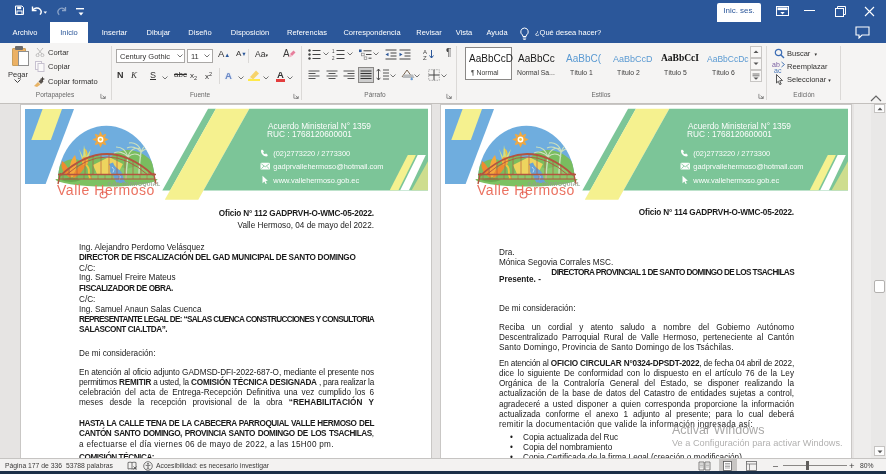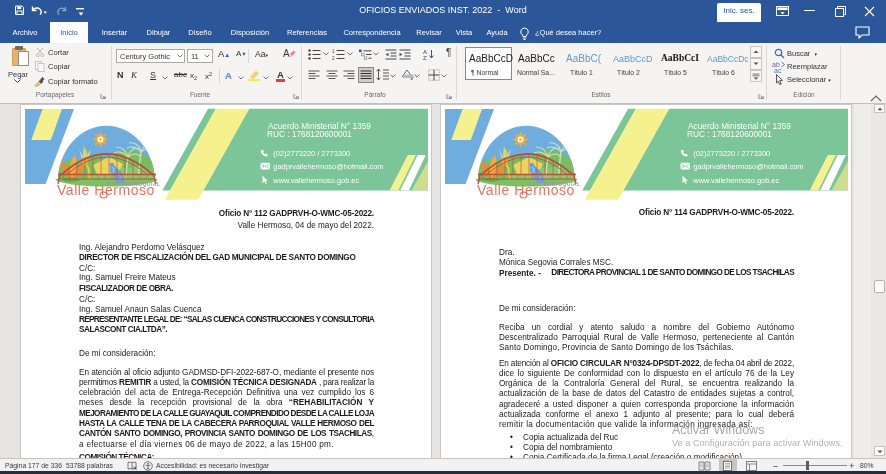--- a/index.html
+++ b/index.html
@@ -50,21 +50,20 @@
       <path d="M13.5 6.5 l3.5 0 l-1.75 2.2 z" fill="#fff"></path>
     </svg>
   <svg class="abs" style="left:56px;top:5px" width="12" height="12" viewBox="0 0 12 12" opacity="0.45">
       <path d="M9.5 2 L9.5 5.5 L6 5.5" fill="none" stroke="#fff" stroke-width="1.3"></path>
       <path d="M9.2 5.2 C8 2.8 4.6 2.4 3 4.4 C1.6 6 1.8 8.4 3.2 9.8" fill="none" stroke="#fff" stroke-width="1.3"></path>
     </svg>
   <svg class="abs" style="left:76px;top:8px" width="10" height="8" viewBox="0 0 10 8">
       <rect x="0" y="0" width="8" height="1.4" fill="#fff"></rect>
       <path d="M2.5 4.5 l5 0 l-2.5 3 z" fill="#fff"></path>
     </svg>
-  <div id="titletext">OFICIOS ENVIADOS INST. 2022&nbsp;&nbsp;-&nbsp;&nbsp;Word</div>
   <div class="abs" style="left:717px;top:3px;width:44px;height:33px;background:#fff;border-radius:2px;color:#2b579a;font-size:8px;text-align:center;line-height:16px;">Inic. ses.</div>
   <svg class="abs" style="left:776px;top:6px" width="13" height="11" viewBox="0 0 13 11">
       <rect x="0.5" y="0.5" width="12" height="9" fill="none" stroke="#fff"></rect>
       <rect x="1.5" y="1.5" width="10" height="2.6" fill="#fff"></rect>
       <path d="M6.5 8.6 l-2.2 -2.6 h4.4 z" fill="#fff"></path>
     </svg>
   <div class="abs" style="left:804px;top:10px;width:11px;height:1px;background:#fff;"></div>
   <svg class="abs" style="left:835px;top:6px" width="11" height="11" viewBox="0 0 11 11">
       <rect x="0.5" y="2.5" width="8" height="8" fill="none" stroke="#fff"></rect>
       <path d="M2.5 2.5 v-2 h8 v8 h-2" fill="none" stroke="#fff"></path>
@@ -407,21 +406,20 @@
 <div class="dline caps" style="top:179.2px;"><b>FISCALIZADOR DE OBRA.</b></div>
 <div class="dline" style="top:189.5px;">C/C:</div>
 <div class="dline" style="top:199.8px;">Ing. Samuel Anaun Salas Cuenca</div>
 <div class="jline caps" style="top:210.1px;letter-spacing:-0.67px;"><b>REPRESENTANTE LEGAL DE: “SALAS CUENCA CONSTRUCCIONES Y CONSULTORIA</b></div>
 <div class="dline caps" style="top:220.4px;"><b>SALASCONT CIA.LTDA”.</b></div>
 <div class="dline" style="top:243.5px;">De mi consideración:</div>
 <div class="jline" style="top:262.5px;letter-spacing:-0.07px;">En atención al oficio adjunto GADMSD-DFI-2022-687-O, mediante el presente nos</div>
 <div class="jline" style="top:272.8px;letter-spacing:-0.21px;">permitimos <b>REMITIR</b> a usted, la <b>COMISIÓN TÉCNICA DESIGNADA</b> , para realizar la</div>
 <div class="jline" style="top:283.1px;">celebración del acta de Entrega-Recepción Definitiva una vez cumplido los 6</div>
 <div class="jline" style="top:293.4px;">meses desde la recepción provisional de la obra <b>“REHABILITACIÓN Y</b></div>
-<div class="jline" style="top:303.7px;"><b class="caps" style="letter-spacing:-0.57px;">MEJORAMIENTO DE LA CALLE GUAYAQUIL COMPRENDIDO DESDE LA CALLE LOJA</b></div>
 <div class="jline" style="top:314.0px;"><b class="caps">HASTA LA CALLE TENA DE LA CABECERA PARROQUIAL VALLE HERMOSO DEL</b></div>
 <div class="jline" style="top:324.3px;"><b class="caps">CANTÓN SANTO DOMINGO, PROVINCIA SANTO DOMINGO DE LOS TSACHILAS</b>,</div>
 <div class="dline" style="top:334.6px;letter-spacing:0.28px;">a efectuarse el día viernes 06 de mayo de 2022, a las 15H00 pm.</div>
 <div class="dline caps" style="top:348px;"><b>COMISIÓN TÉCNICA:</b></div>
 </div>
   <div class="page" id="page2" style="left:441px;">
 <svg class="abs" style="left:0;top:0" width="410" height="100" viewBox="0 0 410 100">
 <defs>
 <clipPath id="boxclip2">
             <path d="M228.3,3.7 L407,3.7 L407,85.5 L182.5,85.5 Z"></path>
@@ -498,28 +496,28 @@
           </g>
 <text x="252.3" y="64.3" font-size="7.4">gadprvallehermoso@hotmail.com</text>
 <path transform="translate(241.5,70.8) scale(0.82)" d="M0,0 L6.5,6 L3.7,6.2 L5.2,9.5 L3.8,10 L2.4,6.8 L0,9 Z"></path>
 <text x="252.3" y="77.5" font-size="7.4">www.vallehermoso.gob.ec</text>
 </g>
 </svg>
 <div class="rline" style="top:103px;letter-spacing:-0.15px;"><b>Oficio N° 114 GADPRVH-O-WMC-05-2022.</b></div>
 <div class="dline" style="top:142.5px;">Dra.</div>
 <div class="dline" style="top:152.5px;">Mónica Segovia Corrales MSC.</div>
 <div class="dline caps" style="top:163px;letter-spacing:-0.6px;text-align:right;"><b>DIRECTORA PROVINCIAL 1 DE SANTO DOMINGO DE LOS TSACHILAS</b></div>
-<div class="dline" style="top:164px;"><b>Presente. -</b></div>
+<div class="dline" style="top:170px;"><b>Presente. -</b></div>
 <div class="dline" style="top:198.5px;">De mi consideración:</div>
 <div class="jline" style="top:217.5px;">Reciba un cordial y atento saludo a nombre del Gobierno Autónomo</div>
 <div class="jline" style="top:227.8px;">Descentralizado Parroquial Rural de Valle Hermoso, perteneciente al Cantón</div>
 <div class="dline" style="top:238.1px;letter-spacing:0.13px;">Santo Domingo, Provincia de Santo Domingo de los Tsáchilas.</div>
 <div class="jline" style="top:253.5px;letter-spacing:-0.16px;">En atención al <b>OFICIO CIRCULAR N°0324-DPSDT-2022</b>, de fecha 04 abril de 2022,</div>
 <div class="jline" style="top:263.8px;">dice lo siguiente De conformidad con lo dispuesto en el artículo 76 de la Ley</div>
-<div class="jline" style="top:274.1px;">Orgánica de la Contraloría General del Rural, se encuentra realizando la</div>
+<div class="jline" style="top:274.1px;">Orgánica de la Contraloría General del Estado, se disponer realizando la</div>
 <div class="jline" style="top:284.4px;">actualización de la base de datos del Catastro de entidades sujetas a control,</div>
 <div class="jline" style="top:294.7px;">agradeceré a usted disponer a quien corresponda proporcione la información</div>
 <div class="jline" style="top:305.0px;">actualizada conforme el anexo 1 adjunto al presente; para lo cual deberá</div>
 <div class="dline" style="top:315.3px;letter-spacing:0.28px;">remitir la documentación que valide la información ingresada así:</div>
 <div class="abs" style="left:69px;top:327.5px;font-size:8.2px;color:#1a1a1a;">•</div>
 <div class="abs" style="left:82px;top:327.5px;font-size:8.2px;color:#1a1a1a;white-space:nowrap;">Copia actualizada del Ruc</div>
 <div class="abs" style="left:69px;top:337.8px;font-size:8.2px;color:#1a1a1a;">•</div>
 <div class="abs" style="left:82px;top:337.8px;font-size:8.2px;color:#1a1a1a;white-space:nowrap;">Copia del nombramiento</div>
 <div class="abs" style="left:69px;top:348.1px;font-size:8.2px;color:#1a1a1a;">•</div>
 <div class="abs" style="left:82px;top:348.1px;font-size:8.2px;color:#1a1a1a;white-space:nowrap;">Copia Certificada de la firma Legal (creación o modificación)</div>

